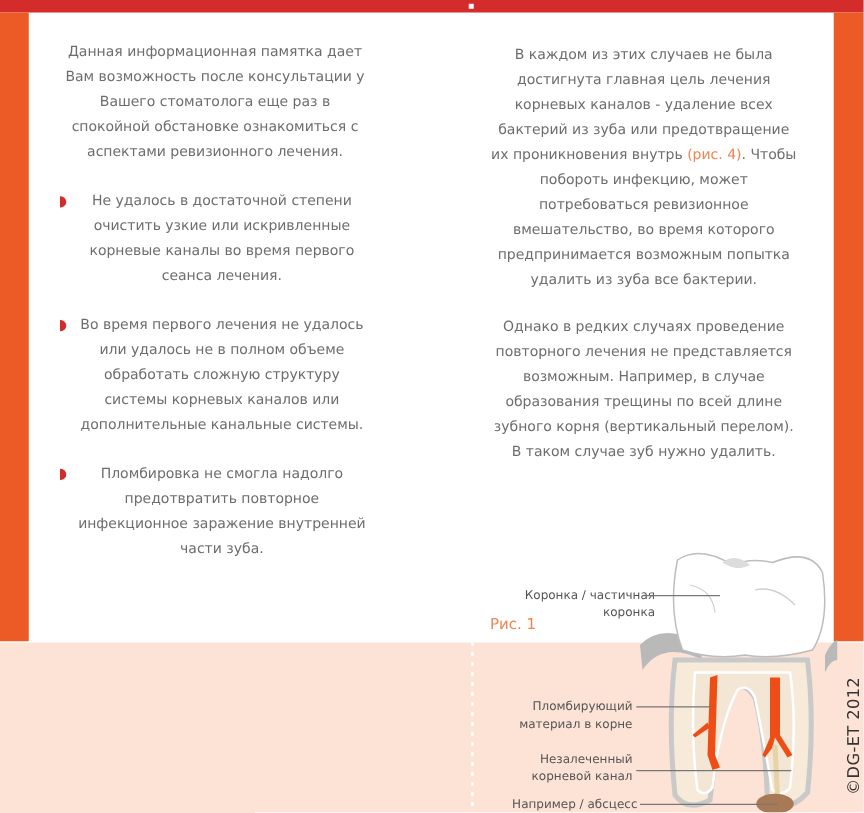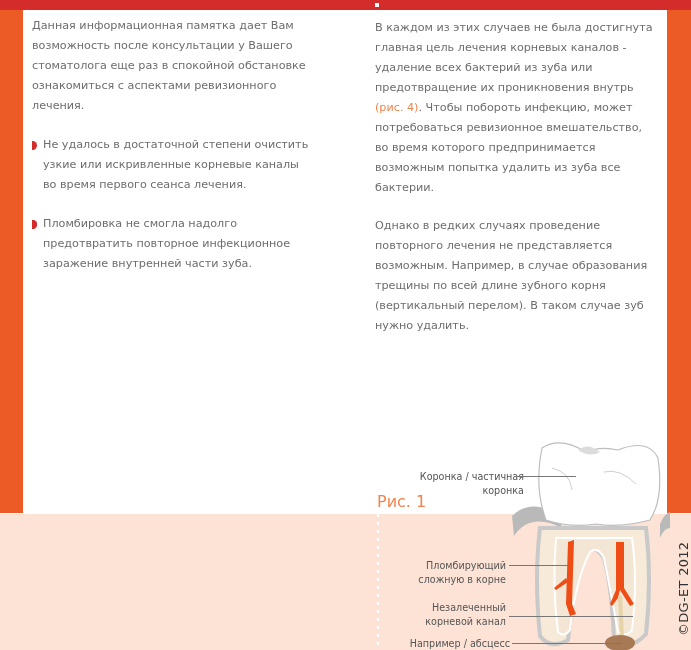--- a/index.html
+++ b/index.html
@@ -13,31 +13,31 @@
     .fold-dot-top { position: absolute; left: 375px; top: 3px; width: 4px; height: 4px; background: #fff; }
     .left-bar { position: absolute; left: 0; top: 10px; width: 23px; height: 503px; background: #ec5a26; }
     .right-bar { position: absolute; left: 667px; top: 10px; width: 24px; height: 503px; background: #ec5a26; }
     .bottom-area { position: absolute; left: 0; top: 514px; width: 691px; height: 136px; background: #fce3d6; }
     .fold-line { position: absolute; left: 377px; top: 514px; width: 2px; height: 136px;
       background: repeating-linear-gradient(to bottom, #ffffff 0 3px, transparent 3px 8px); }
 
     .col { position: absolute; font-size: 11.2px; line-height: 20px; color: #6d6d6d; }
     .col-left { left: 32px; top: 16px; width: 280px; }
     .col-right { left: 375px; top: 18px; width: 280px; }
-    .col p { margin: 0; }
+    .col p { margin: 16px; text-align: center; }
     .heading { color: #f0844e; margin-top: 18px !important; }
     .gap { margin-top: 18px !important; }
     .bullet { position: relative; padding-left: 11px; margin-top: 19px !important; }
     .bullet-icon {
       position: absolute; left: 0; top: 6px; width: 5px; height: 9px;
       background: #d42b2b; border-radius: 0 5px 5px 0;
     }
     .link { color: #f0844e; }
 
-    .fig-label { position: absolute; left: 377px; top: 492px; font-size: 16px; color: #f0844e; }
+    .fig-label { position: absolute; left: 392px; top: 492px; font-size: 12px; color: #f0844e; }
     .tooth-svg { position: absolute; left: 500px; top: 428px; }
     .callout { position: absolute; font-size: 9.6px; line-height: 14px; color: #555; text-align: right; }
     .callout-line { position: absolute; height: 1px; background: #777; }
     .copyright {
       position: absolute; left: 676px; top: 636px; transform-origin: 0 0; transform: rotate(-90deg);
       font-size: 13px; color: #333; white-space: nowrap; letter-spacing: 0.3px;
     }
   </style>
 </head>
 <body>
@@ -50,20 +50,21 @@
 <div class="fold-line"></div>
 
 <div class="col col-left">
   <p>Данная информационная памятка дает Вам возможность после консультации у Вашего стоматолога еще раз в спокойной обстановке ознакомиться с аспектами ревизионного лечения.</p>
   <p class="bullet">
     <span class="bullet-icon"></span>
     <span>Не удалось в достаточной степени очистить узкие или искривленные корневые каналы во время первого сеанса лечения.</span>
   </p>
   <p class="bullet">
     <span class="bullet-icon"></span>
+    <span>Во время первого лечения не удалось или удалось не в полном объеме обработать сложную структуру системы корневых каналов или дополнительные канальные системы.</span>
   </p>
   <p class="bullet">
     <span class="bullet-icon"></span>
     <span>Пломбировка не смогла надолго предотвратить повторное инфекционное заражение внутренней части зуба.</span>
   </p>
 </div>
 
 <div class="col col-right">
   <p><span>В каждом из этих случаев не была достигнута главная цель лечения корневых каналов - удаление всех бактерий из зуба или предотвращение их проникновения внутрь </span><span class="link">(рис. 4)</span><span>. Чтобы побороть инфекцию, может потребоваться ревизионное вмешательство, во время которого предпринимается возможным попытка удалить из зуба все бактерии.</span></p>
   <p class="gap">Однако в редких случаях проведение повторного лечения не представляется возможным. Например, в случае образования трещины по всей длине зубного корня (вертикальный перелом). В таком случае зуб нужно удалить.</p>
@@ -88,21 +89,21 @@
   <path d="M116 114 L124 114 L124 160 L134 176 L130 178 L120 162 L118 170 L112 178 L110 176 L116 162 Z" fill="#ee4d16"></path>
 
   <path d="M118 168 L122 168 L124 210 L120 210 Z" fill="#e6d3a8"></path>
 
   <ellipse cx="120" cy="215" rx="15" ry="8" fill="#a77a55"></ellipse>
 </svg>
 
 <div class="callout" style="left:402px; top:470px; width:122px;">Коронка / частичная коронка</div>
 <div class="callout-line" style="left:514px; top:476px; width:62px;"></div>
 
-<div class="callout" style="left:402px; top:559px; width:104px;">Пломбирующий сложную в корне</div>
+<div class="callout" style="left:402px; top:559px; width:104px;">Пломбирующий материал в корне</div>
 <div class="callout-line" style="left:509px; top:565px; width:60px;"></div>
 
 <div class="callout" style="left:402px; top:601px; width:104px;">Незалеченный корневой канал</div>
 <div class="callout-line" style="left:509px; top:616px; width:124px;"></div>
 
 <div class="callout" style="left:402px; top:637px; width:108px;">Например / абсцесс</div>
 <div class="callout-line" style="left:512px; top:643px; width:110px;"></div>
 
 <div class="copyright">©DG-ET 2012</div>
 

